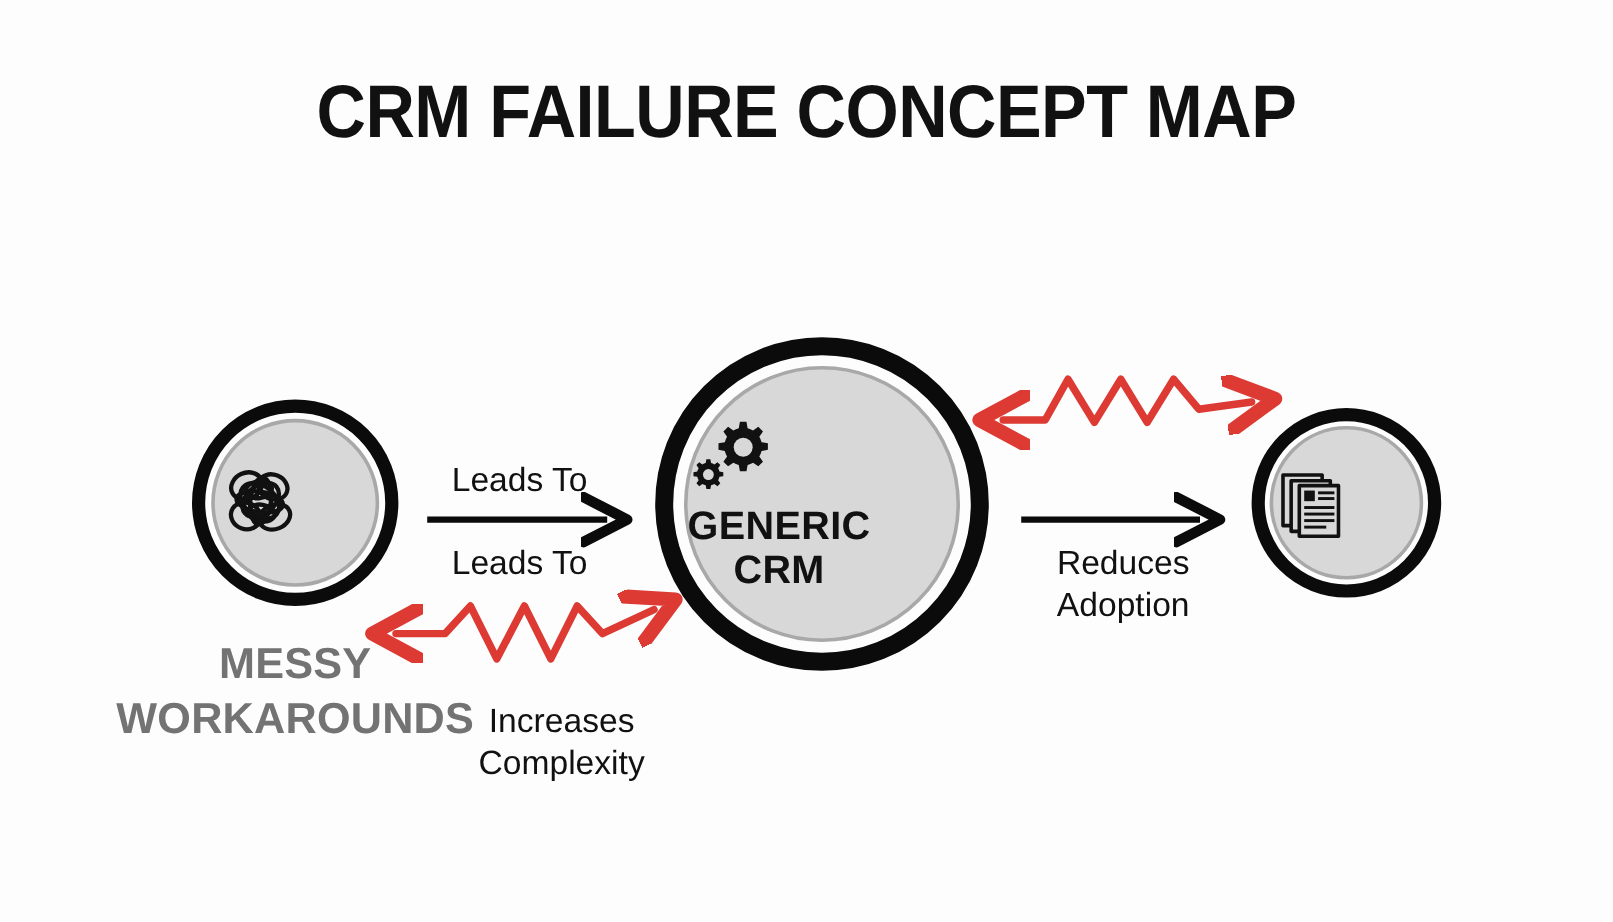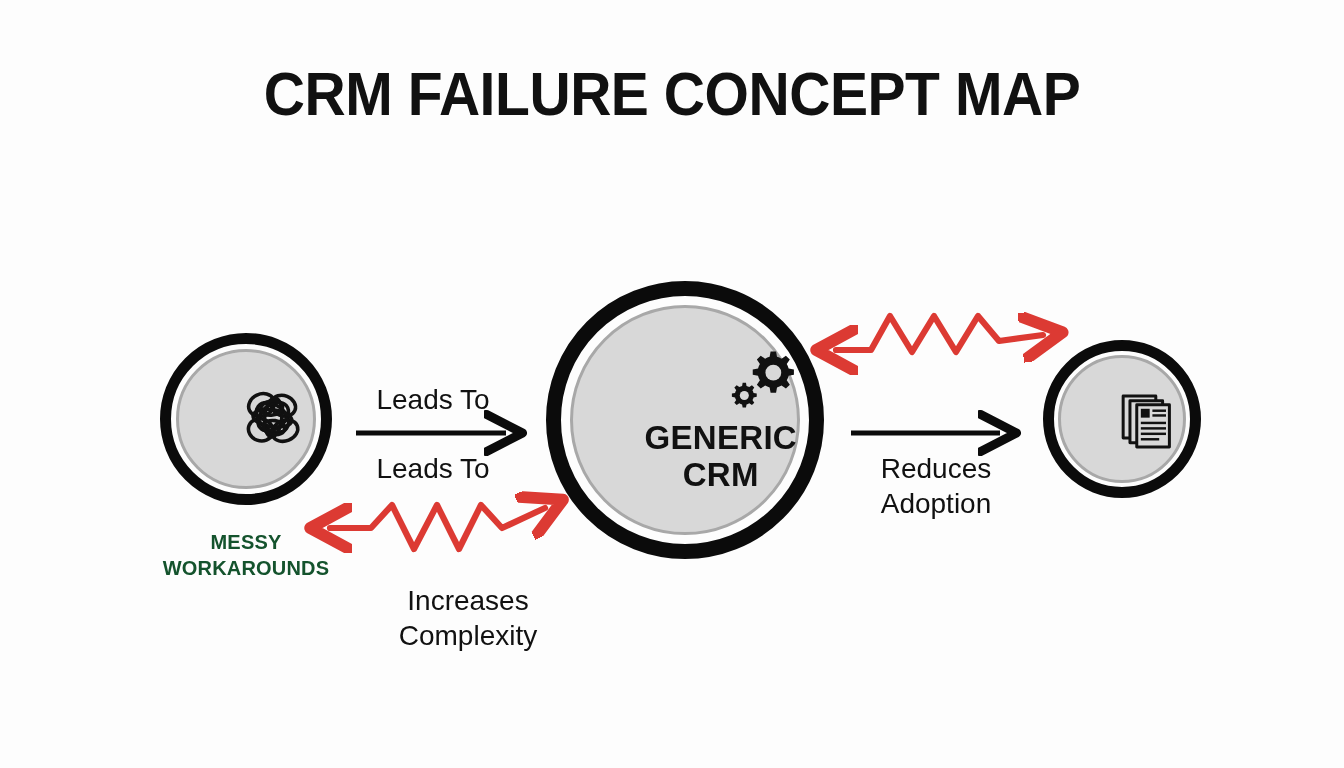--- a/index.html
+++ b/index.html
@@ -30,28 +30,28 @@
     background:#FDFDFD;
     border:11px solid #0B0B0B;
   }
   .ring.big { border-width:15px; }
   .inner {
     position:absolute;
     border-radius:50%;
     background:#D8D8D8;
     border:3px solid #A8A8A8;
     display:flex; flex-direction:column;
-    align-items:flex-end; justify-content:center;
+    align-items:flex-start; justify-content:center;
   }
   .node-caption {
     position:absolute;
     text-align:center;
-    font-size:20px; font-weight:700;
+    font-size:36px; font-weight:700;
     line-height:1.28;
-    color:#14532d;
+    color:#737373;
     letter-spacing:0.2px;
     white-space:pre-line;
   }
   .center-label {
     font-size:33px; font-weight:700; color:#111111;
     text-align:center; line-height:1.12; letter-spacing:0.3px;
     white-space:pre-line; margin-top:10px;
   }
 
   

